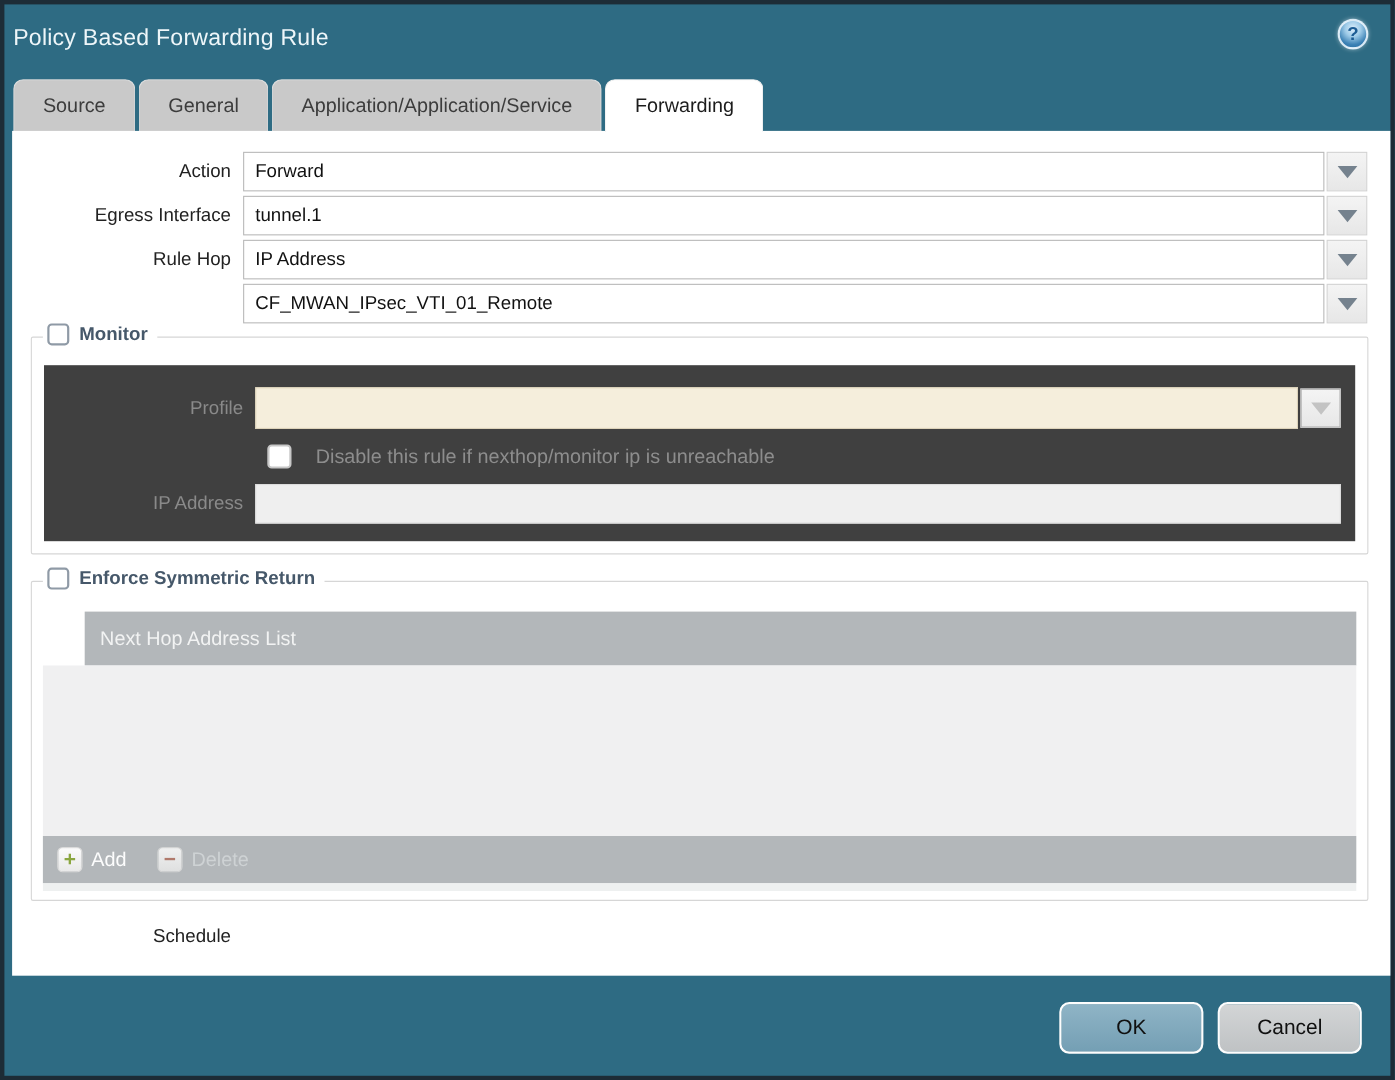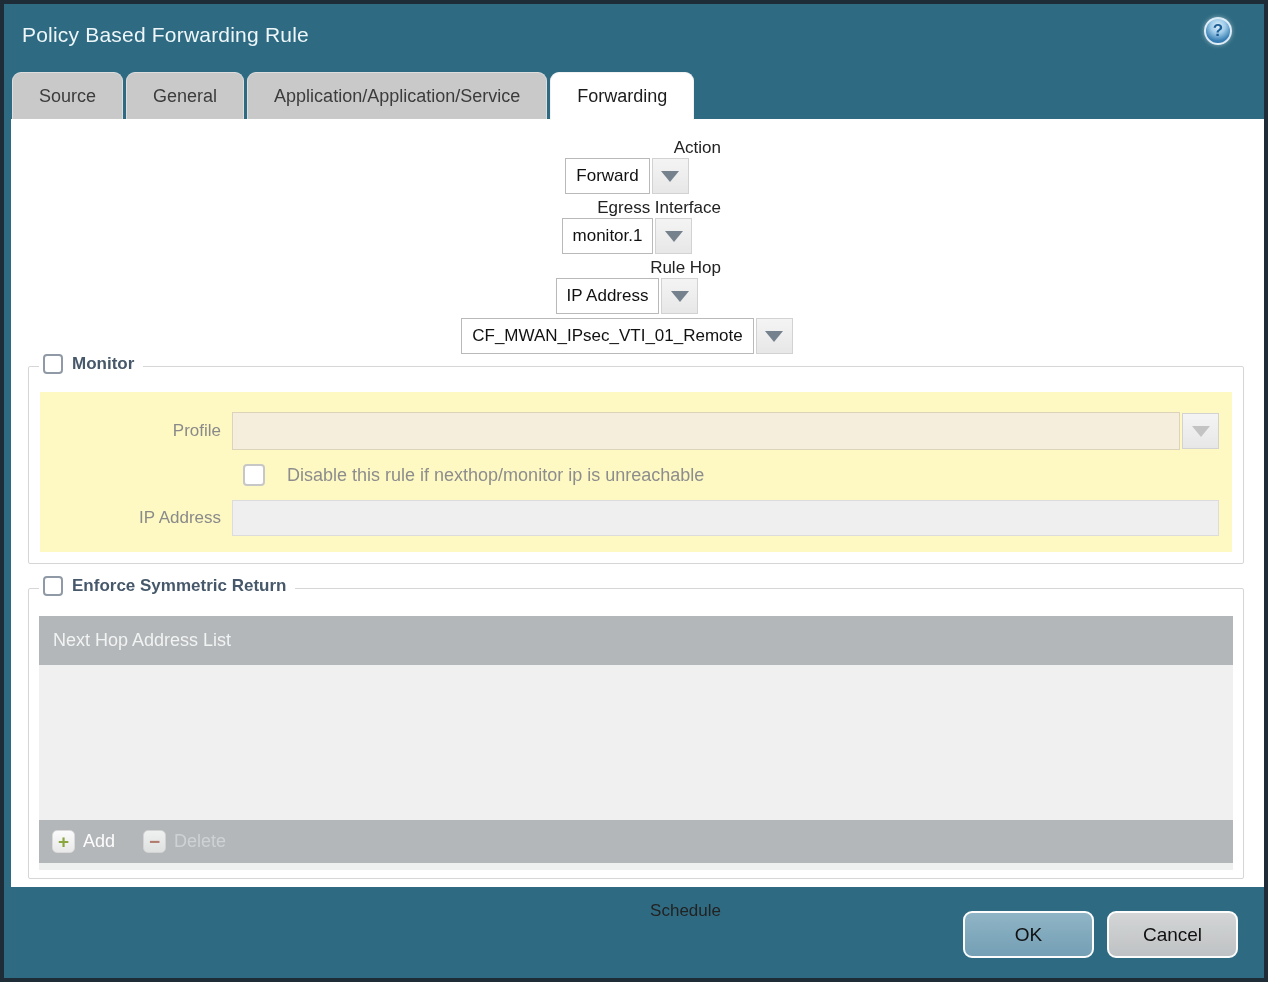--- a/index.html
+++ b/index.html
@@ -9,23 +9,23 @@
   .dialog {
     position:relative;
     width:1268px; height:982px;
     background:#2e6b83;
     border:4px solid #1d2c36;
     overflow:hidden;
   }
 
   
   .titlebar {
-    position:absolute; left:0; top:0; right:16px; height:62px;
+    position:absolute; left:0; top:0; right:4px; height:62px;
     display:flex; align-items:center;
-    padding:0 18px;
+    padding:0 8px;
     text-align:right;
   }
   .title {
     color:#eef6f9; font-size:21px; letter-spacing:.2px;
   }
   .help-icon {
     position:absolute; right:16px; top:13px;
     width:28px; height:28px; border-radius:50%;
     background:radial-gradient(circle at 50% 30%, #ddeefb 0%, #9ecbe8 35%, #3a80b4 70%, #2a6da2 100%);
     border:2px solid rgba(235,245,252,.9);
@@ -57,21 +57,20 @@
   
   .content {
     position:absolute; left:7px; top:115px; width:1254px; height:768px;
     background:#ffffff; z-index:2;
   }
 
   
   .form-row {
     display:flex; align-items:center;
     margin:4px 22px 0 0;
-    flex-direction:column;
   }
   .form-row.first { margin-top:19px; }
   .form-label {
     width:210px; text-align:right;
     font-size:17px; color:#222; padding-right:11px;
     flex:none; white-space:nowrap;
   }
   .field-wrap { flex:1; display:flex; align-items:flex-start; }
   .field {
     flex:1; height:36px;
@@ -119,21 +118,21 @@
     background:#fff;
     border:2px solid #8f9aa6;
     border-radius:4px;
     cursor:pointer;
   }
   .checkbox.gray { border-color:#c7c7c7; width:22px; height:22px; }
 
   
   .monitor-panel {
     margin:25px 11px 11px 11px;
-    background:#fef9c3;
+    background:#404040;
     padding:8px 0 16px 0;
   }
   .m-row { display:flex; align-items:center; margin-top:12px; }
   .m-label {
     width:192px; flex:none; text-align:right; padding-right:11px;
     font-size:17px; color:#8a8a8a; white-space:nowrap;
   }
   .m-field-wrap { flex:1; display:flex; align-items:center; margin-right:13px; }
   .field.beige {
     background:#f5eedc; border-color:#ddd3ba; height:38px;
@@ -145,21 +144,21 @@
     display:flex; align-items:center; gap:22px;
     margin:14px 0 14px 203px;
   }
   .m-check-label { font-size:18px; color:#8d8d8d; }
 
   
   .esr-table { margin:27px 10px 8px 10px; }
   .esr-header {
     height:49px; background:#b3b7ba;
     display:flex; align-items:center; padding-left:14px;
-    font-size:18px; color:#f2f3f3;
+    font-size:18px; color:#f2f3f3;margin-left:38px;
   }
   .esr-body { height:155px; background:#f0f0f1; }
   .esr-footer {
     height:43px; background:#b3b7ba;
     display:flex; align-items:center; padding-left:13px; gap:28px;
   }
   .esr-strip { height:7px; background:#eef0f0; }
   .tool-btn { display:flex; align-items:center; gap:8px; cursor:pointer; }
   .tool-icon {
     width:23px; height:23px; border-radius:5px;
@@ -218,21 +217,21 @@
         <div class="field">Forward</div>
         <div class="dd-btn">
           <div class="dd-arrow"></div>
         </div>
       </div>
     </div>
 
     <div class="form-row">
       <div class="form-label">Egress Interface</div>
       <div class="field-wrap">
-        <div class="field">monitor.1</div>
+        <div class="field">tunnel.1</div>
         <div class="dd-btn">
           <div class="dd-arrow"></div>
         </div>
       </div>
     </div>
 
     <div class="form-row">
       <div class="form-label">Rule Hop</div>
       <div class="field-wrap">
         <div class="field">IP Address</div>

